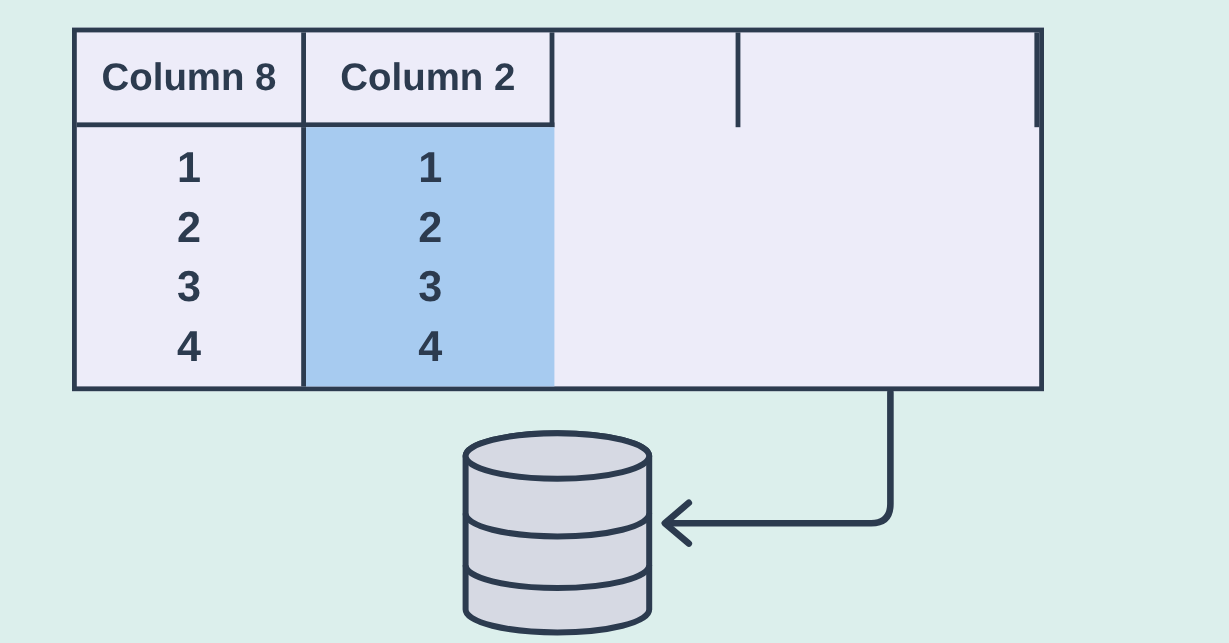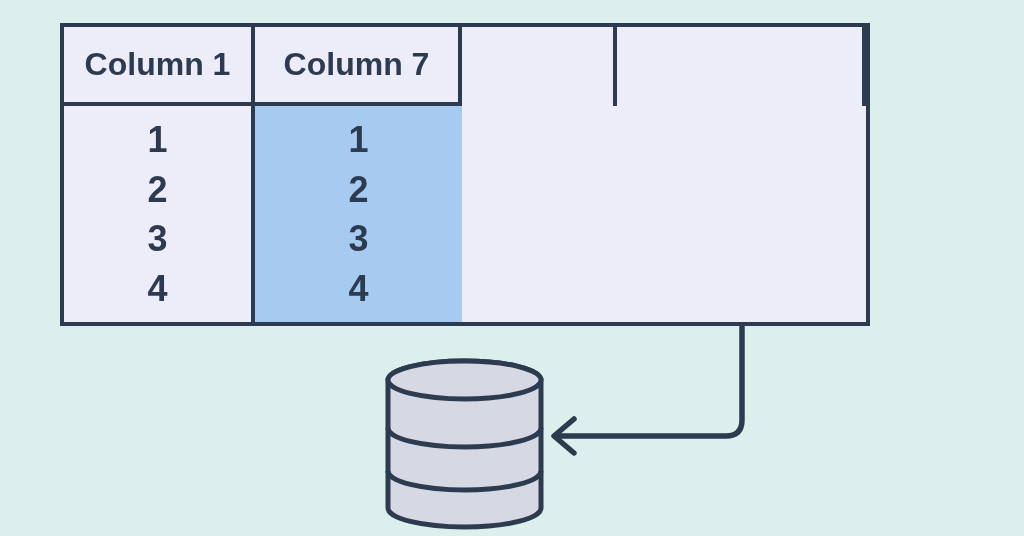--- a/index.html
+++ b/index.html
@@ -57,22 +57,22 @@
   .cyl-fill{fill:var(--cylinder-fill);stroke:var(--border);stroke-width:5;}
   .cyl-line{fill:none;stroke:var(--border);stroke-width:5;}
 </style>
 </head>
 <body>
 
 <div class="canvas">
 
   <div class="dtable">
 
-    <div class="cell hcell vline">Column 1</div>
-    <div class="cell hcell vline">Column 7</div>
+    <div class="cell hcell vline">Column 8</div>
+    <div class="cell hcell vline">Column 2</div>
 
     <div class="cell pillcell vline">
       <div class="pill w1"></div>
       <div class="pill w1"></div>
       <div class="pill w1"></div>
       <div class="pill w1"></div>
     </div>
     <div class="cell pillcell vline">
       <div class="pill w2"></div>
       <div class="pill w2"></div>

